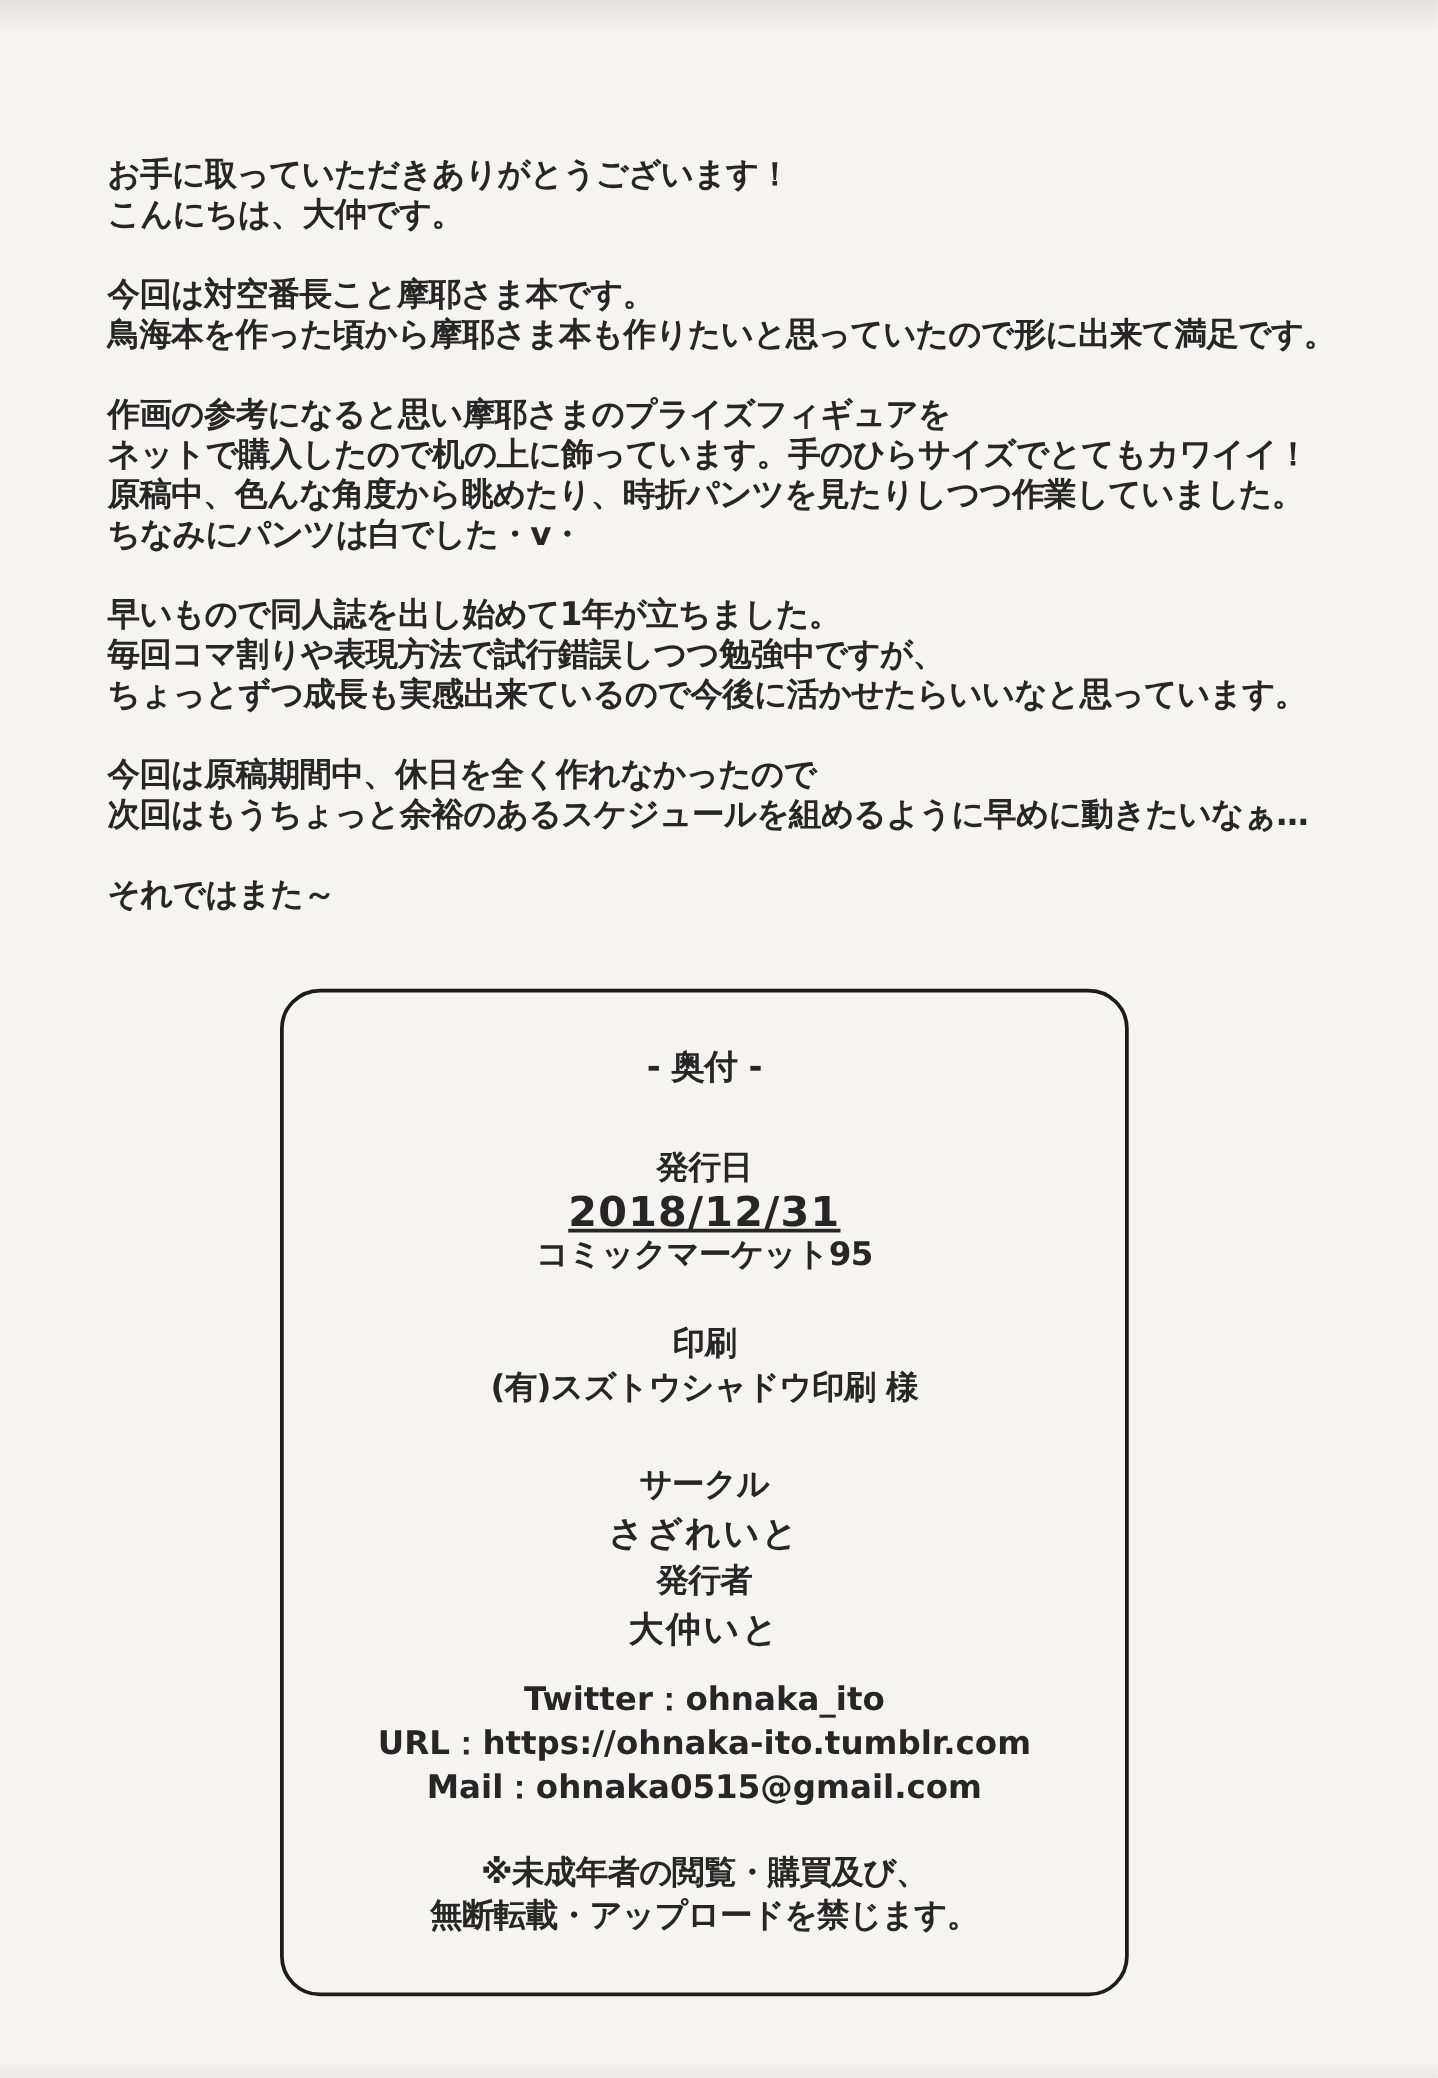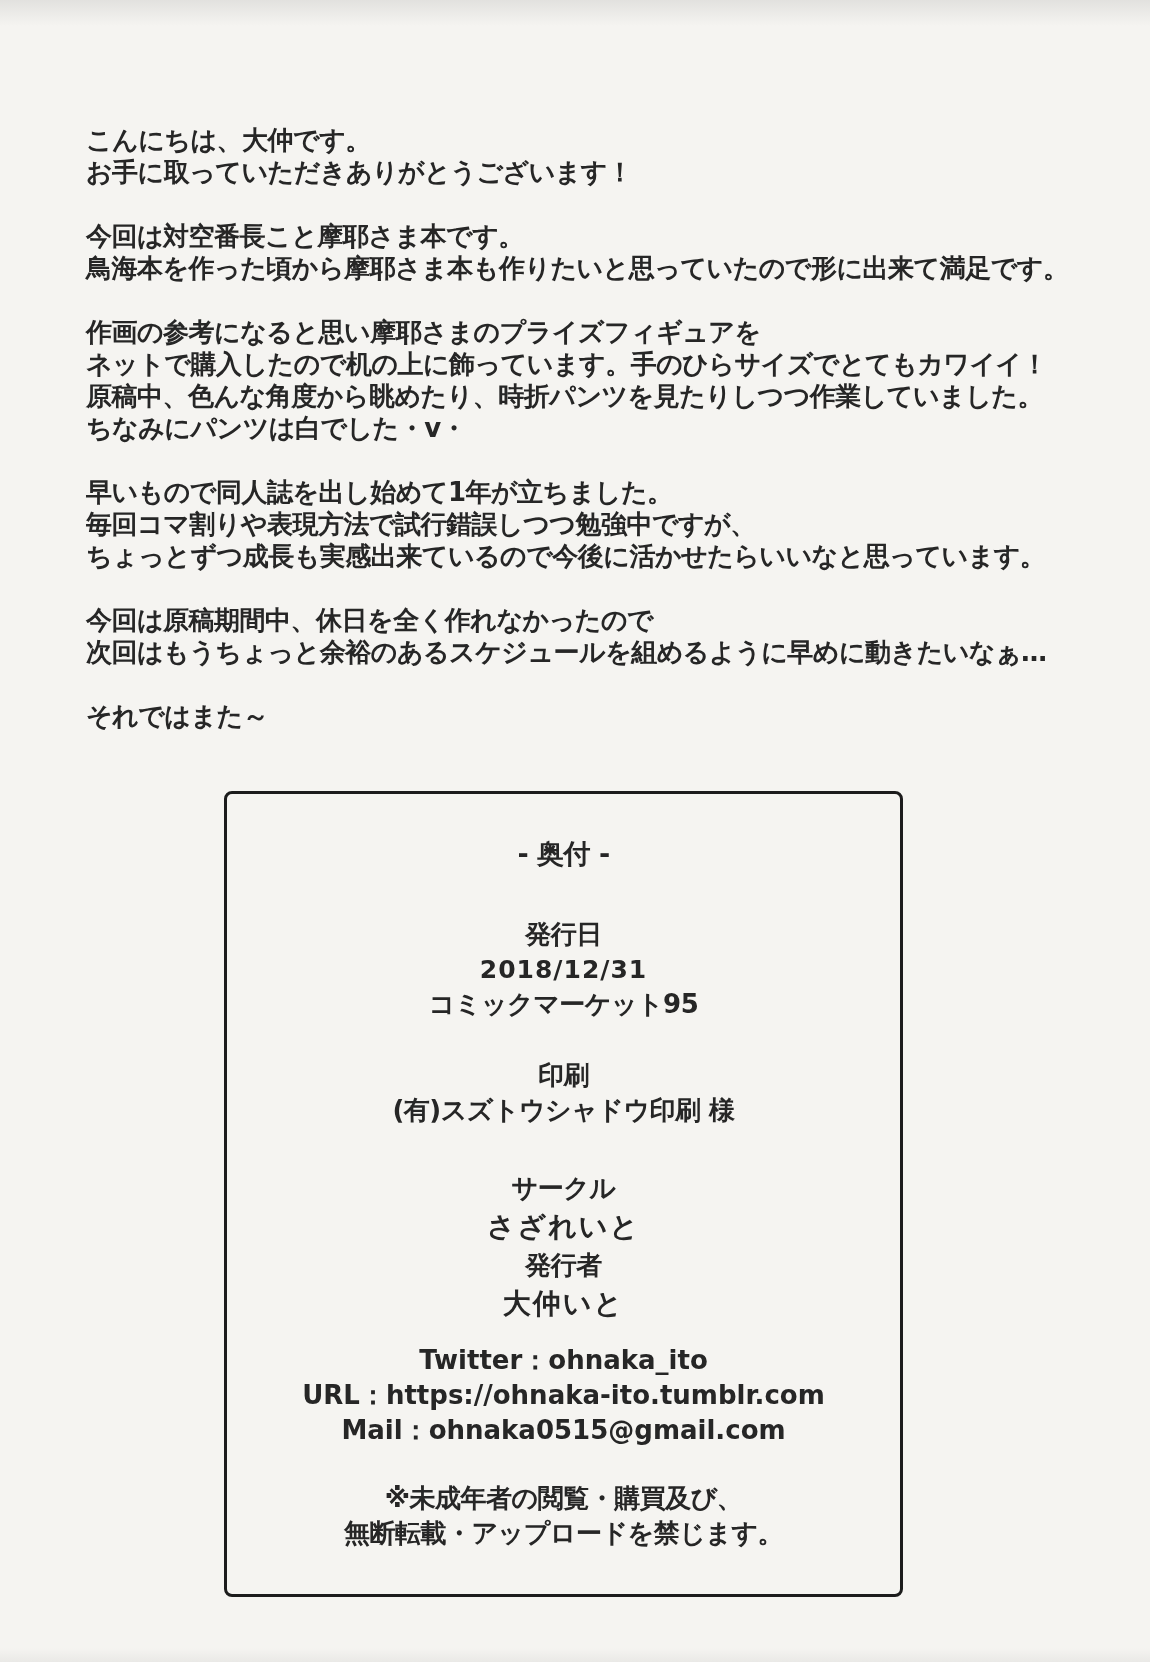--- a/index.html
+++ b/index.html
@@ -43,53 +43,53 @@
   }
   
   .colophon {
     position: absolute;
     left: 224px;
     top: 791px;
     width: 679px;
     height: 806px;
     box-sizing: border-box;
     border: 3px solid #1c1c1c;
-    border-radius: 8px;
+    border-radius: 32px;
     text-align: center;
     font-weight: 700;
     color: #262626;
   }
   .colophon .c-line {
     font-size: 26px;
     line-height: 35px;
     letter-spacing: -0.5px;
   }
   .colophon .c-title {
     margin-top: 44px;
     font-size: 27px;
     line-height: 32px;
   }
   .colophon .g-publish   { margin-top: 47px; }
-  .colophon .c-date      { font-size: 25px; letter-spacing: 1px; }
+  .colophon .c-date      { font-size: 33px; letter-spacing: 1px; text-decoration: underline; }
   .colophon .g-print     { margin-top: 36px; }
   .colophon .g-circle    { margin-top: 43px; }
   .colophon .c-bigname   { font-size: 28px; line-height: 42px; letter-spacing: 2px; }
   .colophon .g-contact   { margin-top: 18px; }
   .colophon .c-latin     { font-size: 26px; line-height: 35px; letter-spacing: 0px; }
   .colophon .g-notice    { margin-top: 33px; }
 </style>
 </head>
 <body>
 
 <div class="page">
 
   <div class="intro">
     <div class="para">
+      <div class="line">お手に取っていただきありがとうございます！</div>
       <div class="line">こんにちは、大仲です。</div>
-      <div class="line">お手に取っていただきありがとうございます！</div>
     </div>
     <div class="para">
       <div class="line">今回は対空番長こと摩耶さま本です。</div>
       <div class="line">鳥海本を作った頃から摩耶さま本も作りたいと思っていたので形に出来て満足です。</div>
     </div>
     <div class="para">
       <div class="line">作画の参考になると思い摩耶さまのプライズフィギュアを</div>
       <div class="line">ネットで購入したので机の上に飾っています。手のひらサイズでとてもカワイイ！</div>
       <div class="line">原稿中、色んな角度から眺めたり、時折パンツを見たりしつつ作業していました。</div>
       <div class="line">ちなみにパンツは白でした・v・</div>

